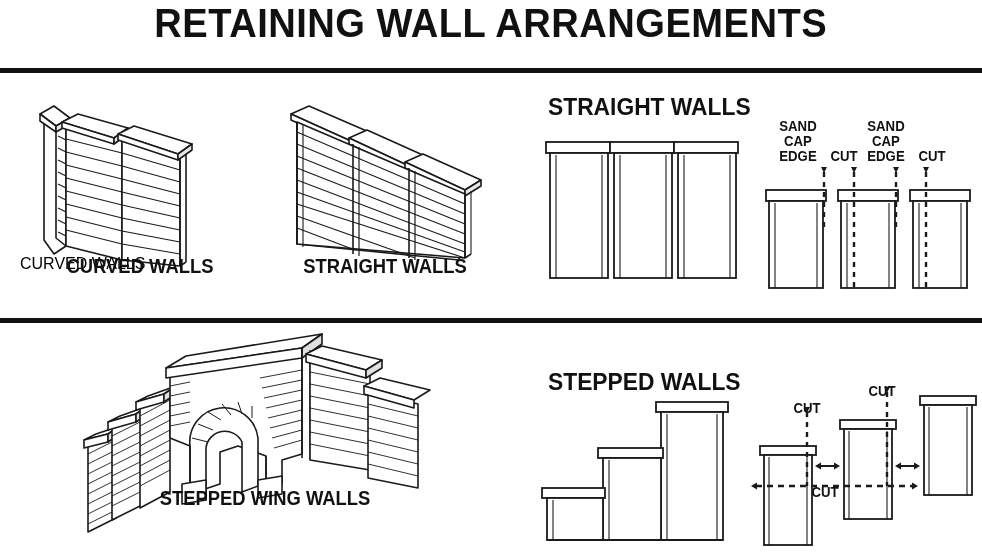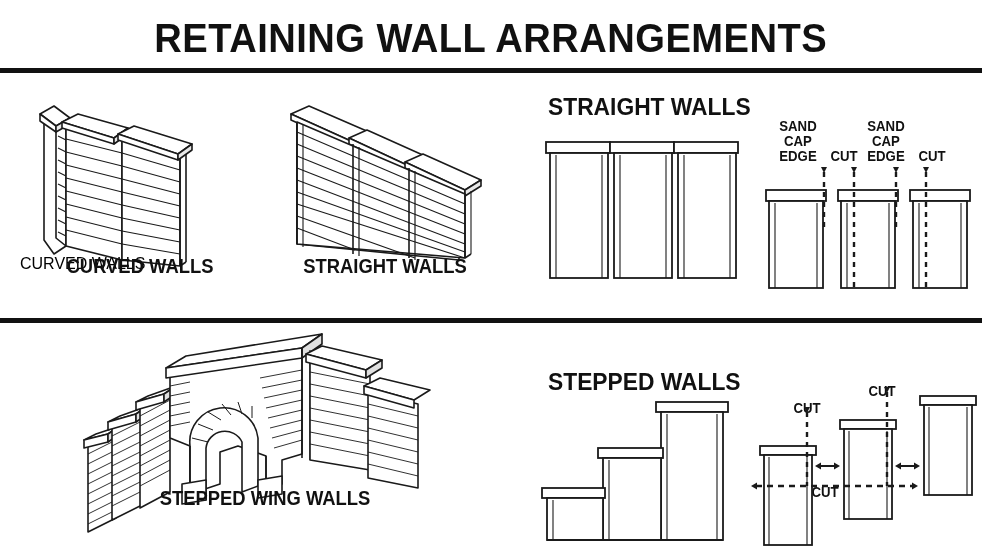--- a/index.html
+++ b/index.html
@@ -17,21 +17,21 @@
     width: 982px;
     height: 558px;
     background: #ffffff;
     overflow: hidden;
   }
   .abs { position: absolute; }
 
   
   #title-bar {
     left: 0; top: 0; width: 982px; height: 62px;
-    display: flex; align-items: flex-end; justify-content: center;
+    display: flex; align-items: flex-start; justify-content: center;
   }
   #title-text {
     font-family: "Liberation Sans", sans-serif;
     font-weight: bold;
     font-size: 41px;
     letter-spacing: 0.5px;
     color: #111111;
     transform: scaleX(0.93);
     transform-origin: center center;
     white-space: nowrap;

